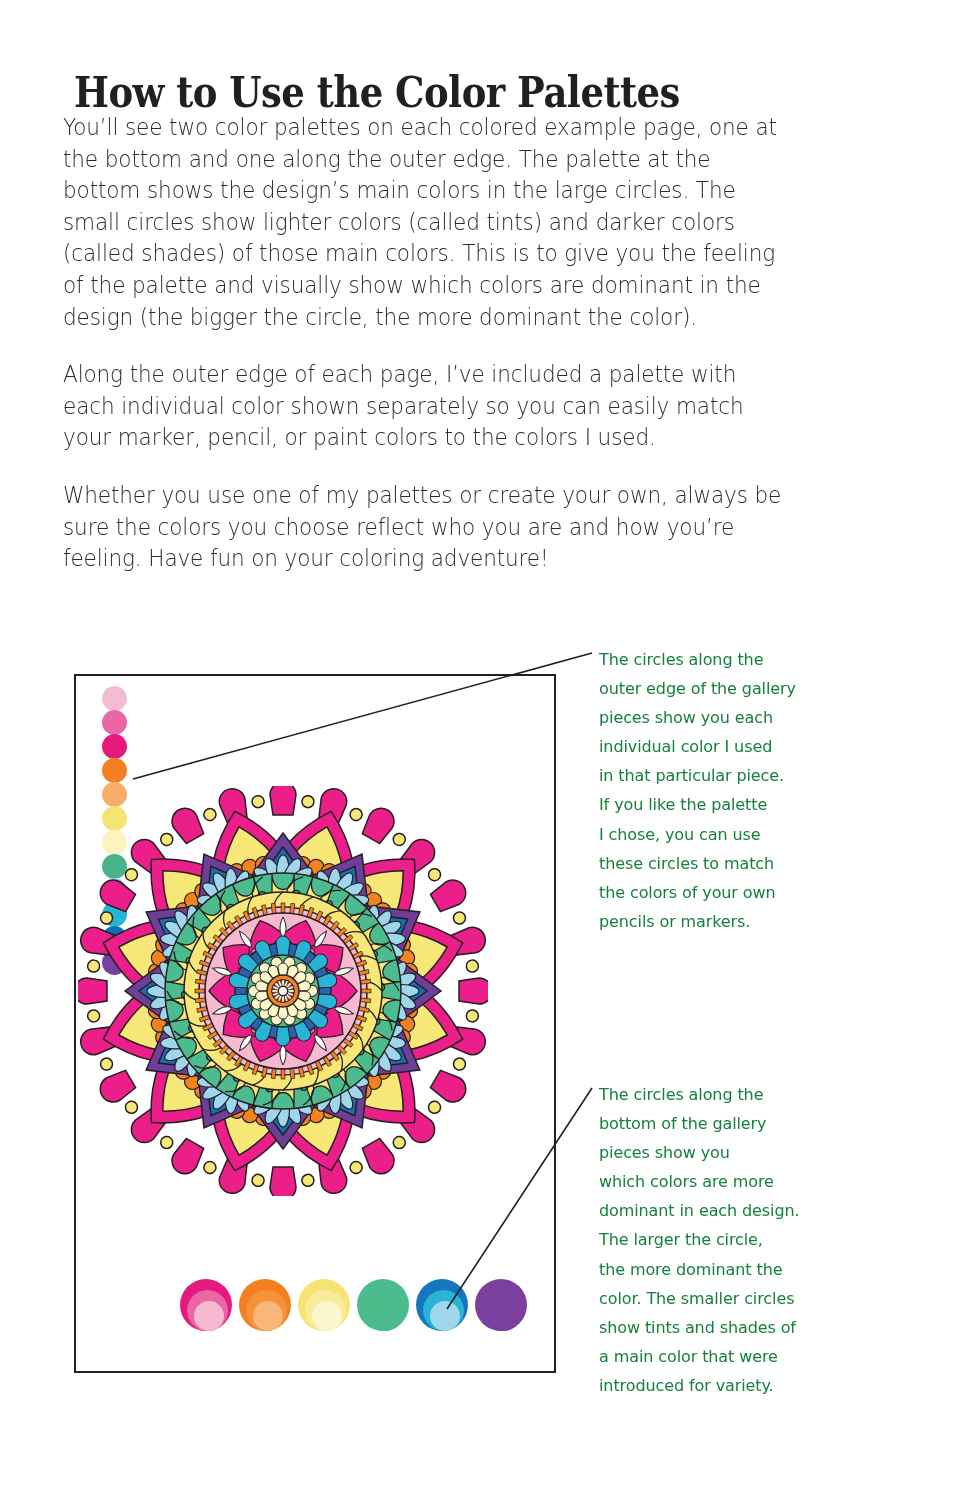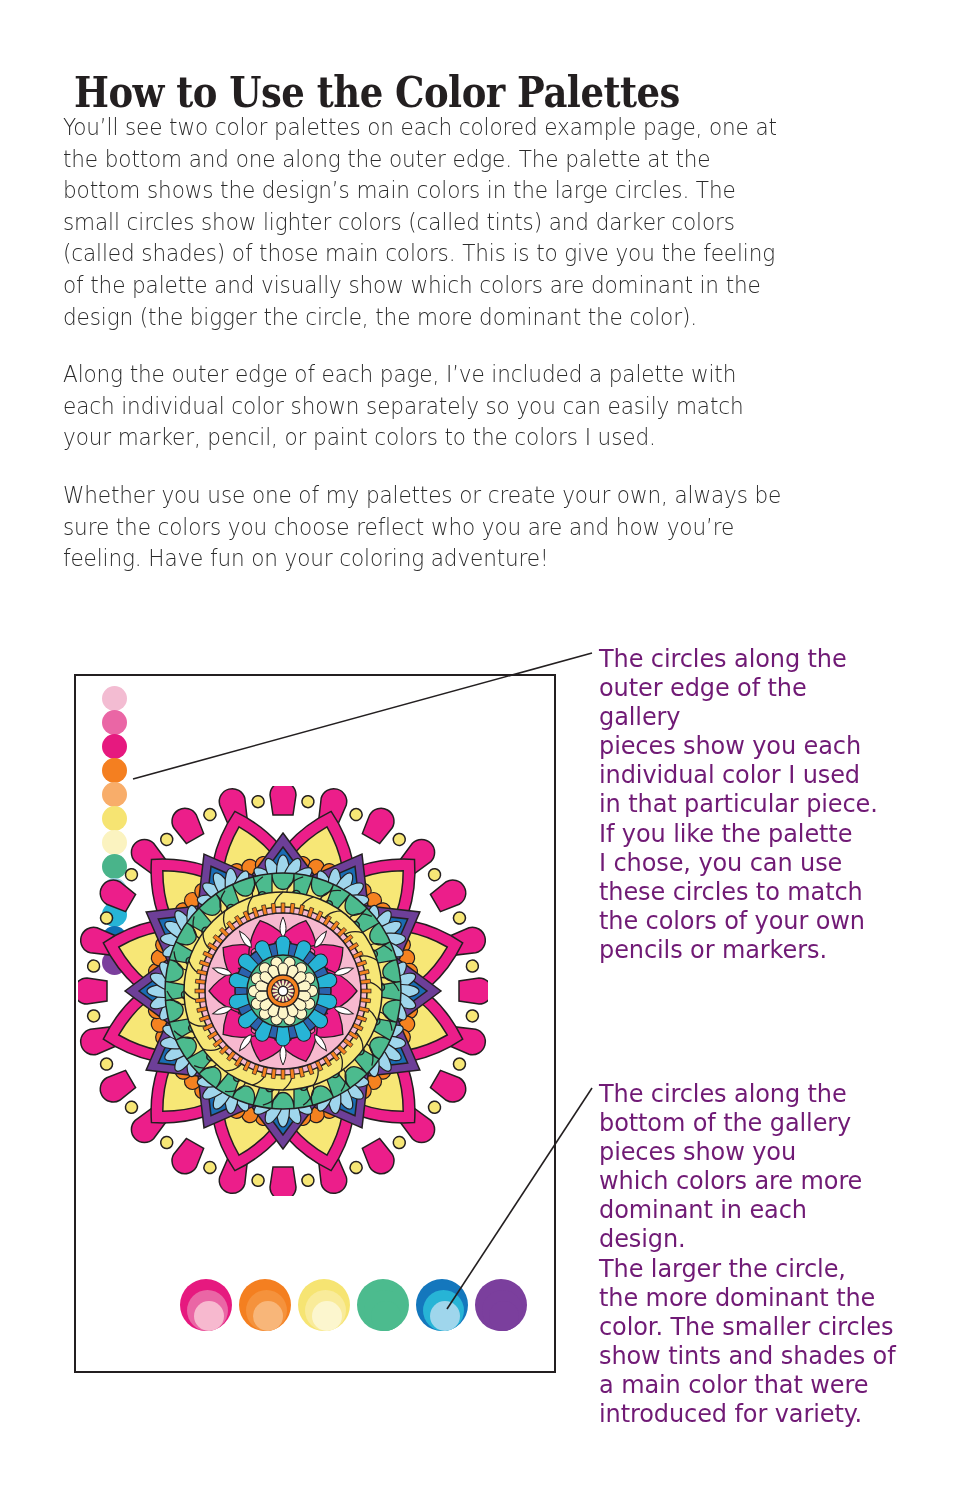--- a/index.html
+++ b/index.html
@@ -73,23 +73,23 @@
   .bp-mid   { position:absolute; left:7px; top:11px; width:41px; height:41px; border-radius:50%; }
   .bp-inner { position:absolute; left:14px; top:22px; width:30px; height:30px; border-radius:50%; }
 
   
   .mandala { position:absolute; left:2px; top:110px; width:410px; height:410px; }
 
   
   .annot {
     position:absolute;
     font-family:"DejaVu Sans", sans-serif;
-    font-size:24px;
+    font-size:16px;
     line-height:29.1px;
-    color:#701a75;
+    color:#15803d;
     letter-spacing:-0.1px;
     white-space:pre-line;
   }
   #annot-top { left:599px; top:645px; width:290px; }
   #annot-bottom { left:599px; top:1080px; width:300px; }
 
   
   .leaders { position:absolute; inset:0; pointer-events:none; }
 </style>
 </head>

